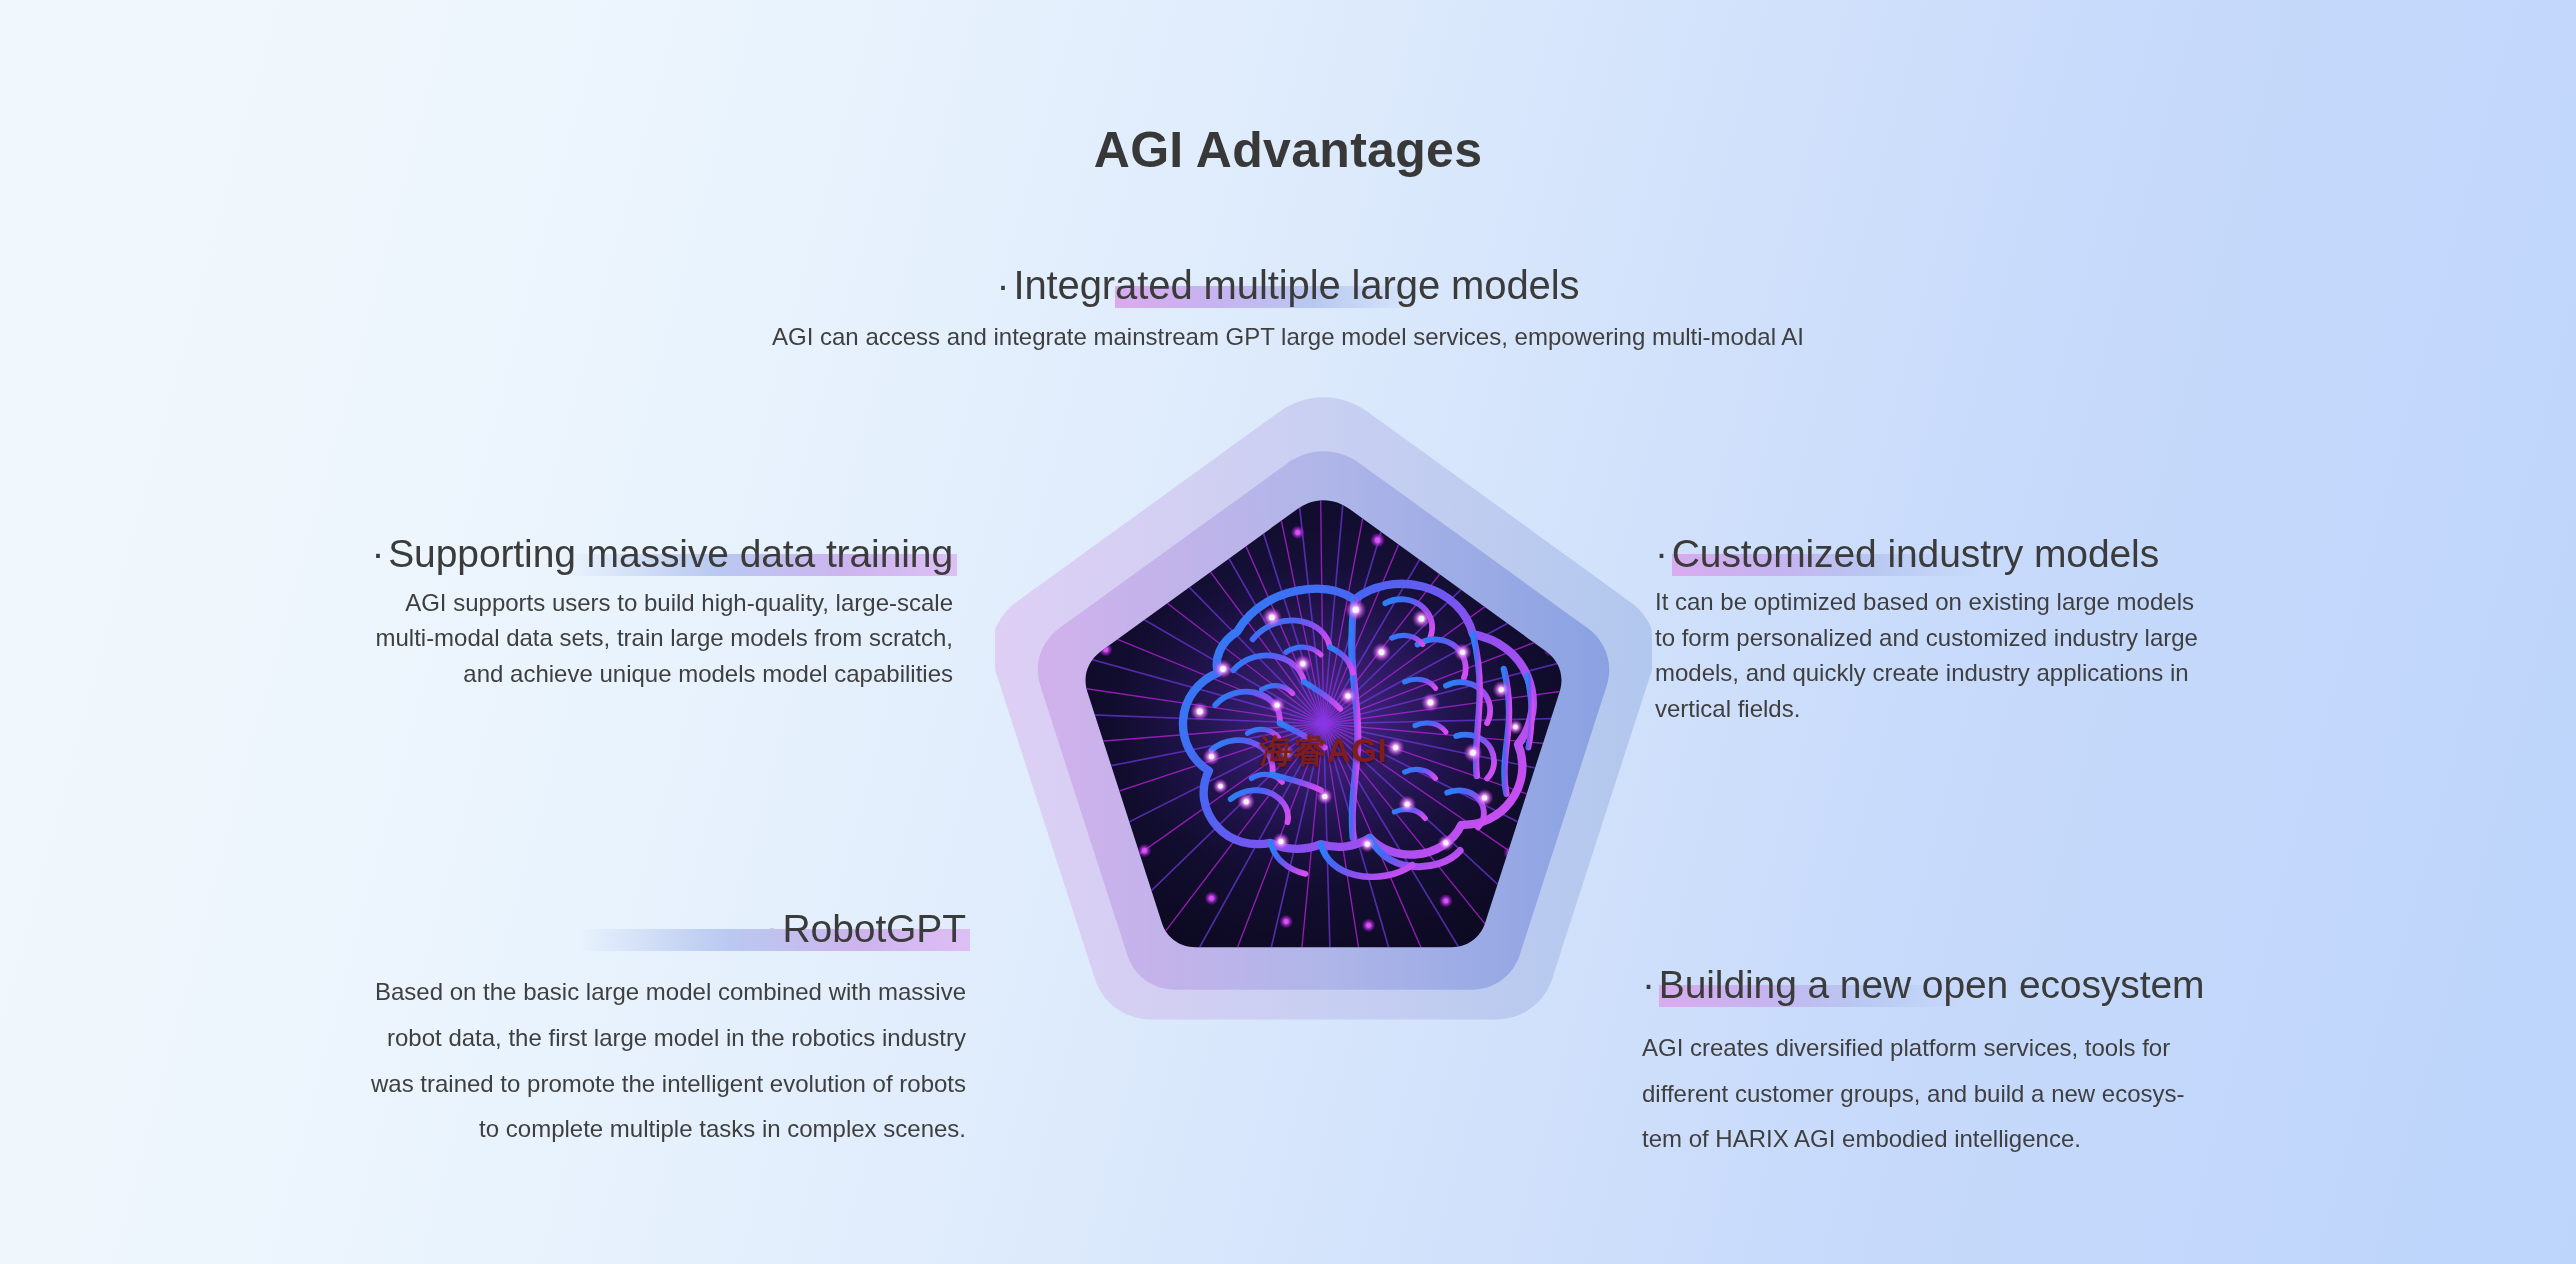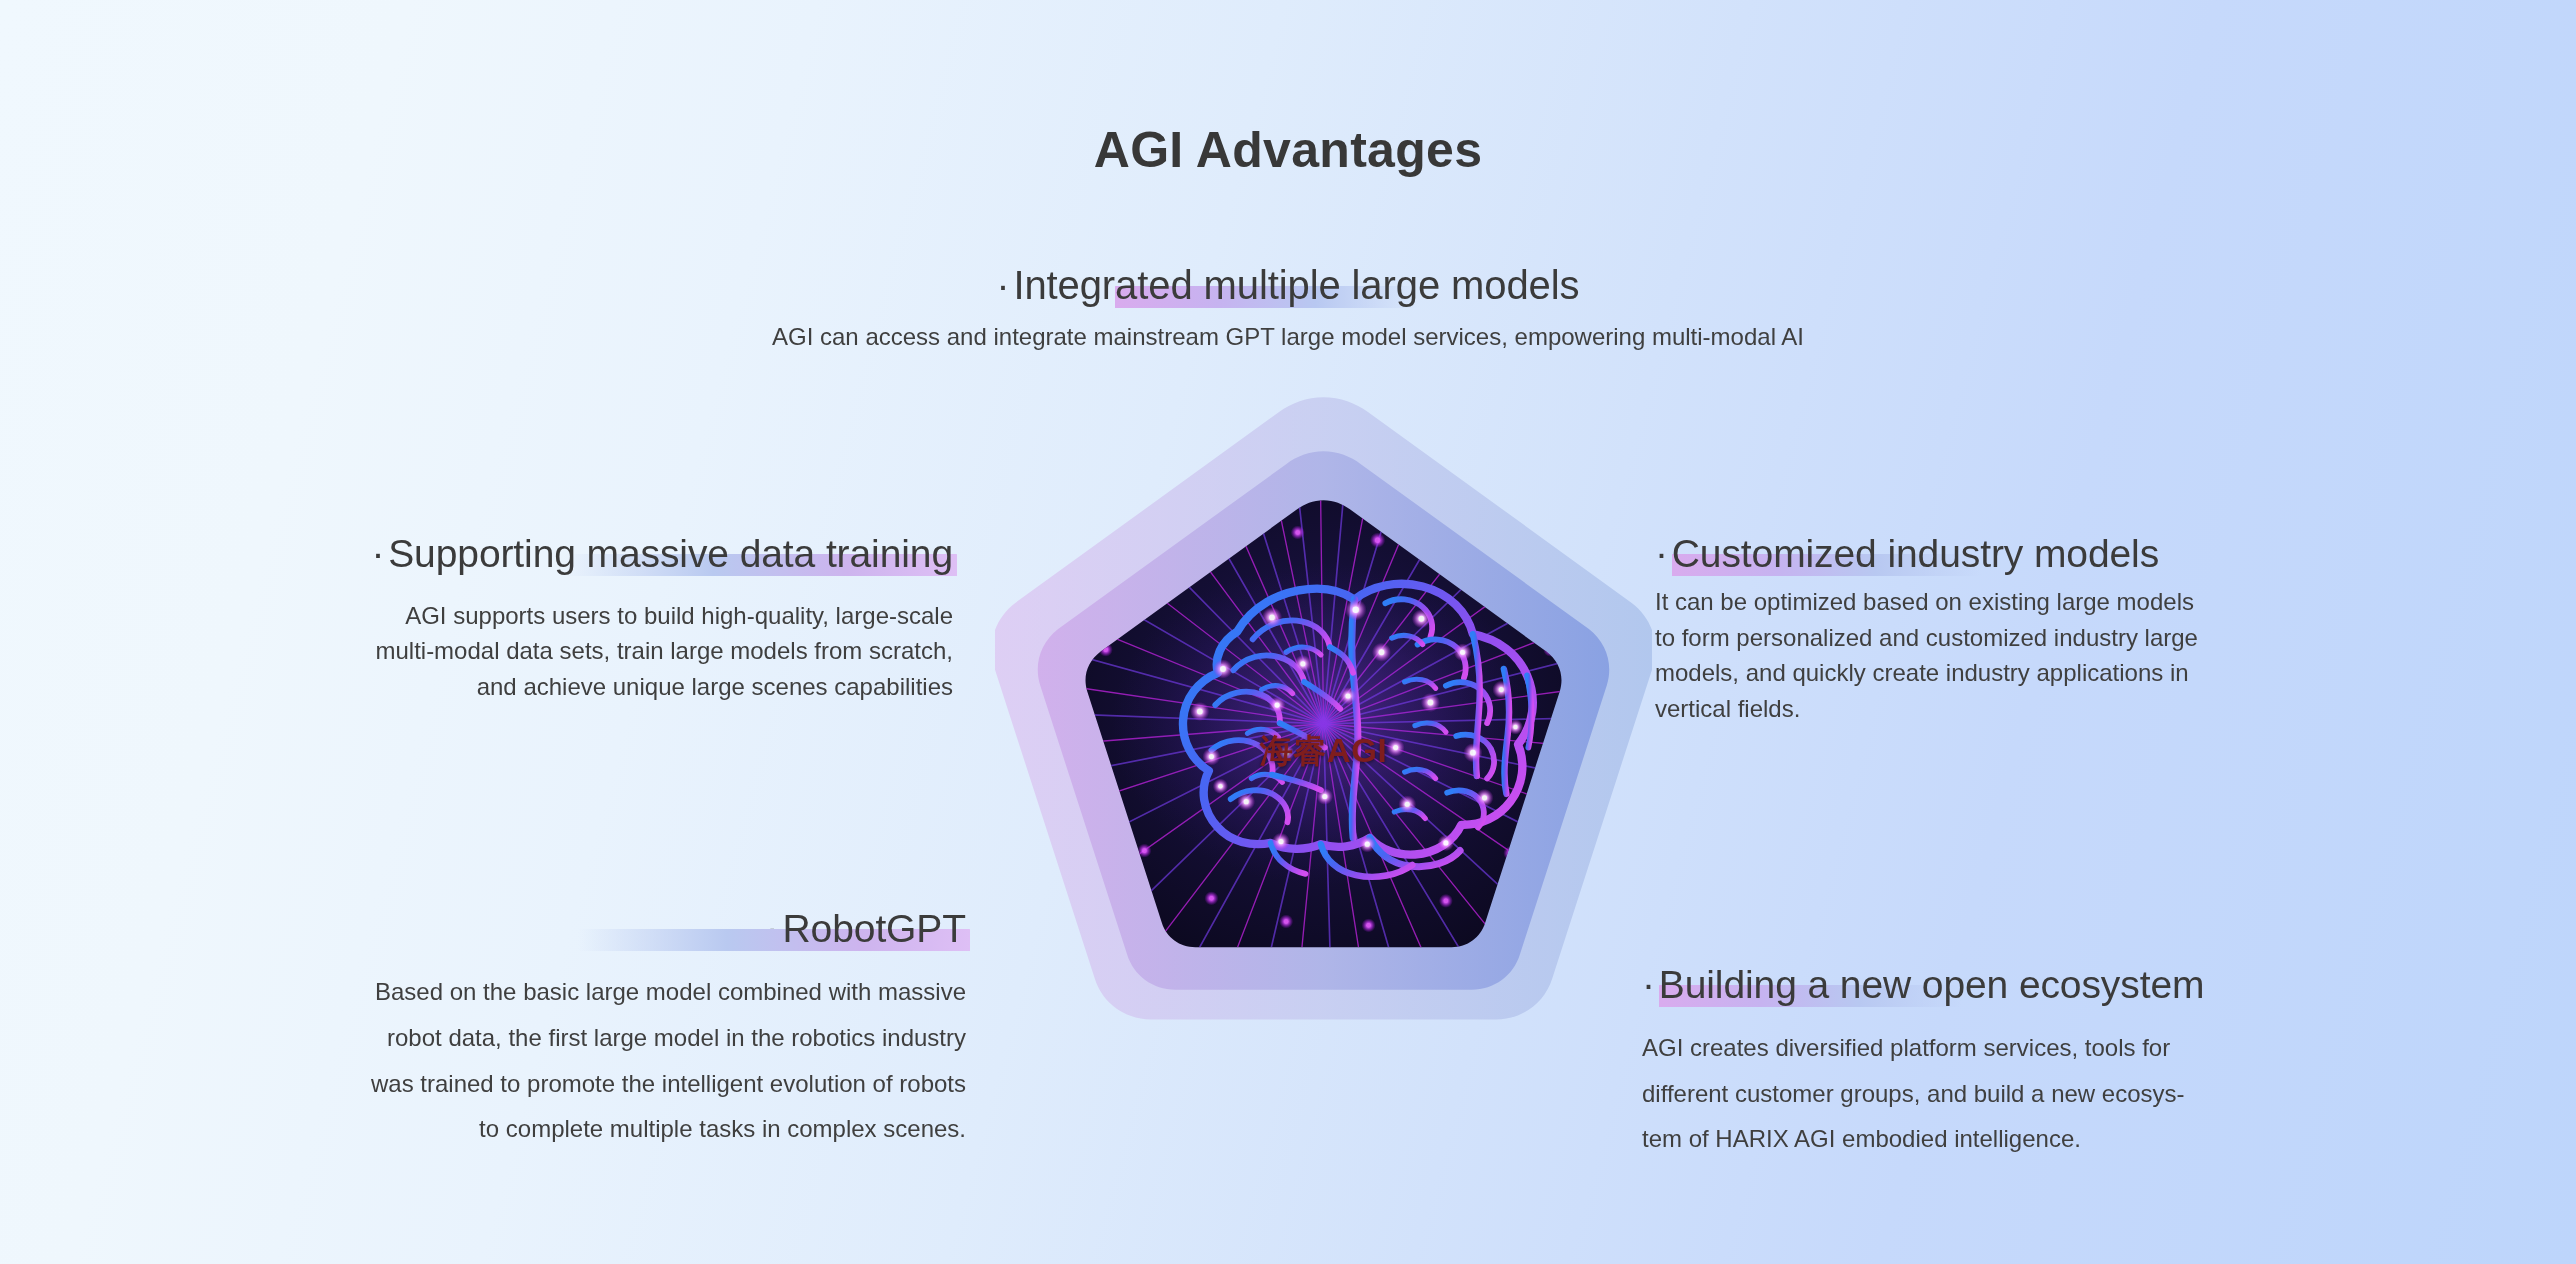--- a/index.html
+++ b/index.html
@@ -43,21 +43,21 @@
   .body-txt{
     font-size:24px; line-height:1.62; color:#3f3f3f; font-weight:400;
   }
 
   
   #blk-top{ top:264px; left:0; width:2576px; text-align:center; }
   #blk-top .head-line{ font-size:40px; }
   #blk-top .body-txt{ margin-top:9px; }
 
   #blk-left-top{ top:533px; left:39px; width:914px; text-align:right; }
-  #blk-left-top .body-txt{ margin-top:20px; line-height:1.48; }
+  #blk-left-top .body-txt{ margin-top:7px; line-height:1.48; }
 
   #blk-left-bot{ top:908px; left:26px; width:940px; text-align:right; }
   #blk-left-bot .body-txt{ margin-top:16.7px; line-height:1.90; }
 
   #blk-right-top{ top:533px; left:1655px; width:902px; text-align:left; }
   #blk-right-top .body-txt{ margin-top:6.4px; line-height:1.48; }
 
   #blk-right-bot{ top:964px; left:1642px; width:914px; text-align:left; }
   #blk-right-bot .body-txt{ margin-top:16.7px; line-height:1.88; }
 
@@ -90,21 +90,21 @@
 
 <div class="block" id="blk-left-top">
   <div class="head-wrap" style="display:block;text-align:right;">
     <span class="head-line">
       <span class="bullet">·</span><span class="hl rtl" style="left:193px;right:-3.9px;"></span><span class="head-txt">Supporting massive data training</span>
     </span>
   </div>
   <div class="body-txt">
     <div>AGI supports users to build high-quality, large-scale</div>
     <div>multi-modal data sets, train large models from scratch,</div>
-    <div>and achieve unique large scenes capabilities</div>
+    <div>and achieve unique models model capabilities</div>
   </div>
 </div>
 
 <div class="block" id="blk-left-bot">
   <div class="head-wrap" style="display:block;text-align:right;">
     <span class="head-line">
       <span class="bullet">·</span><span class="hl rtl" style="left:-188px;right:-3.9px;"></span><span class="head-txt">RobotGPT</span>
     </span>
   </div>
   <div class="body-txt">

